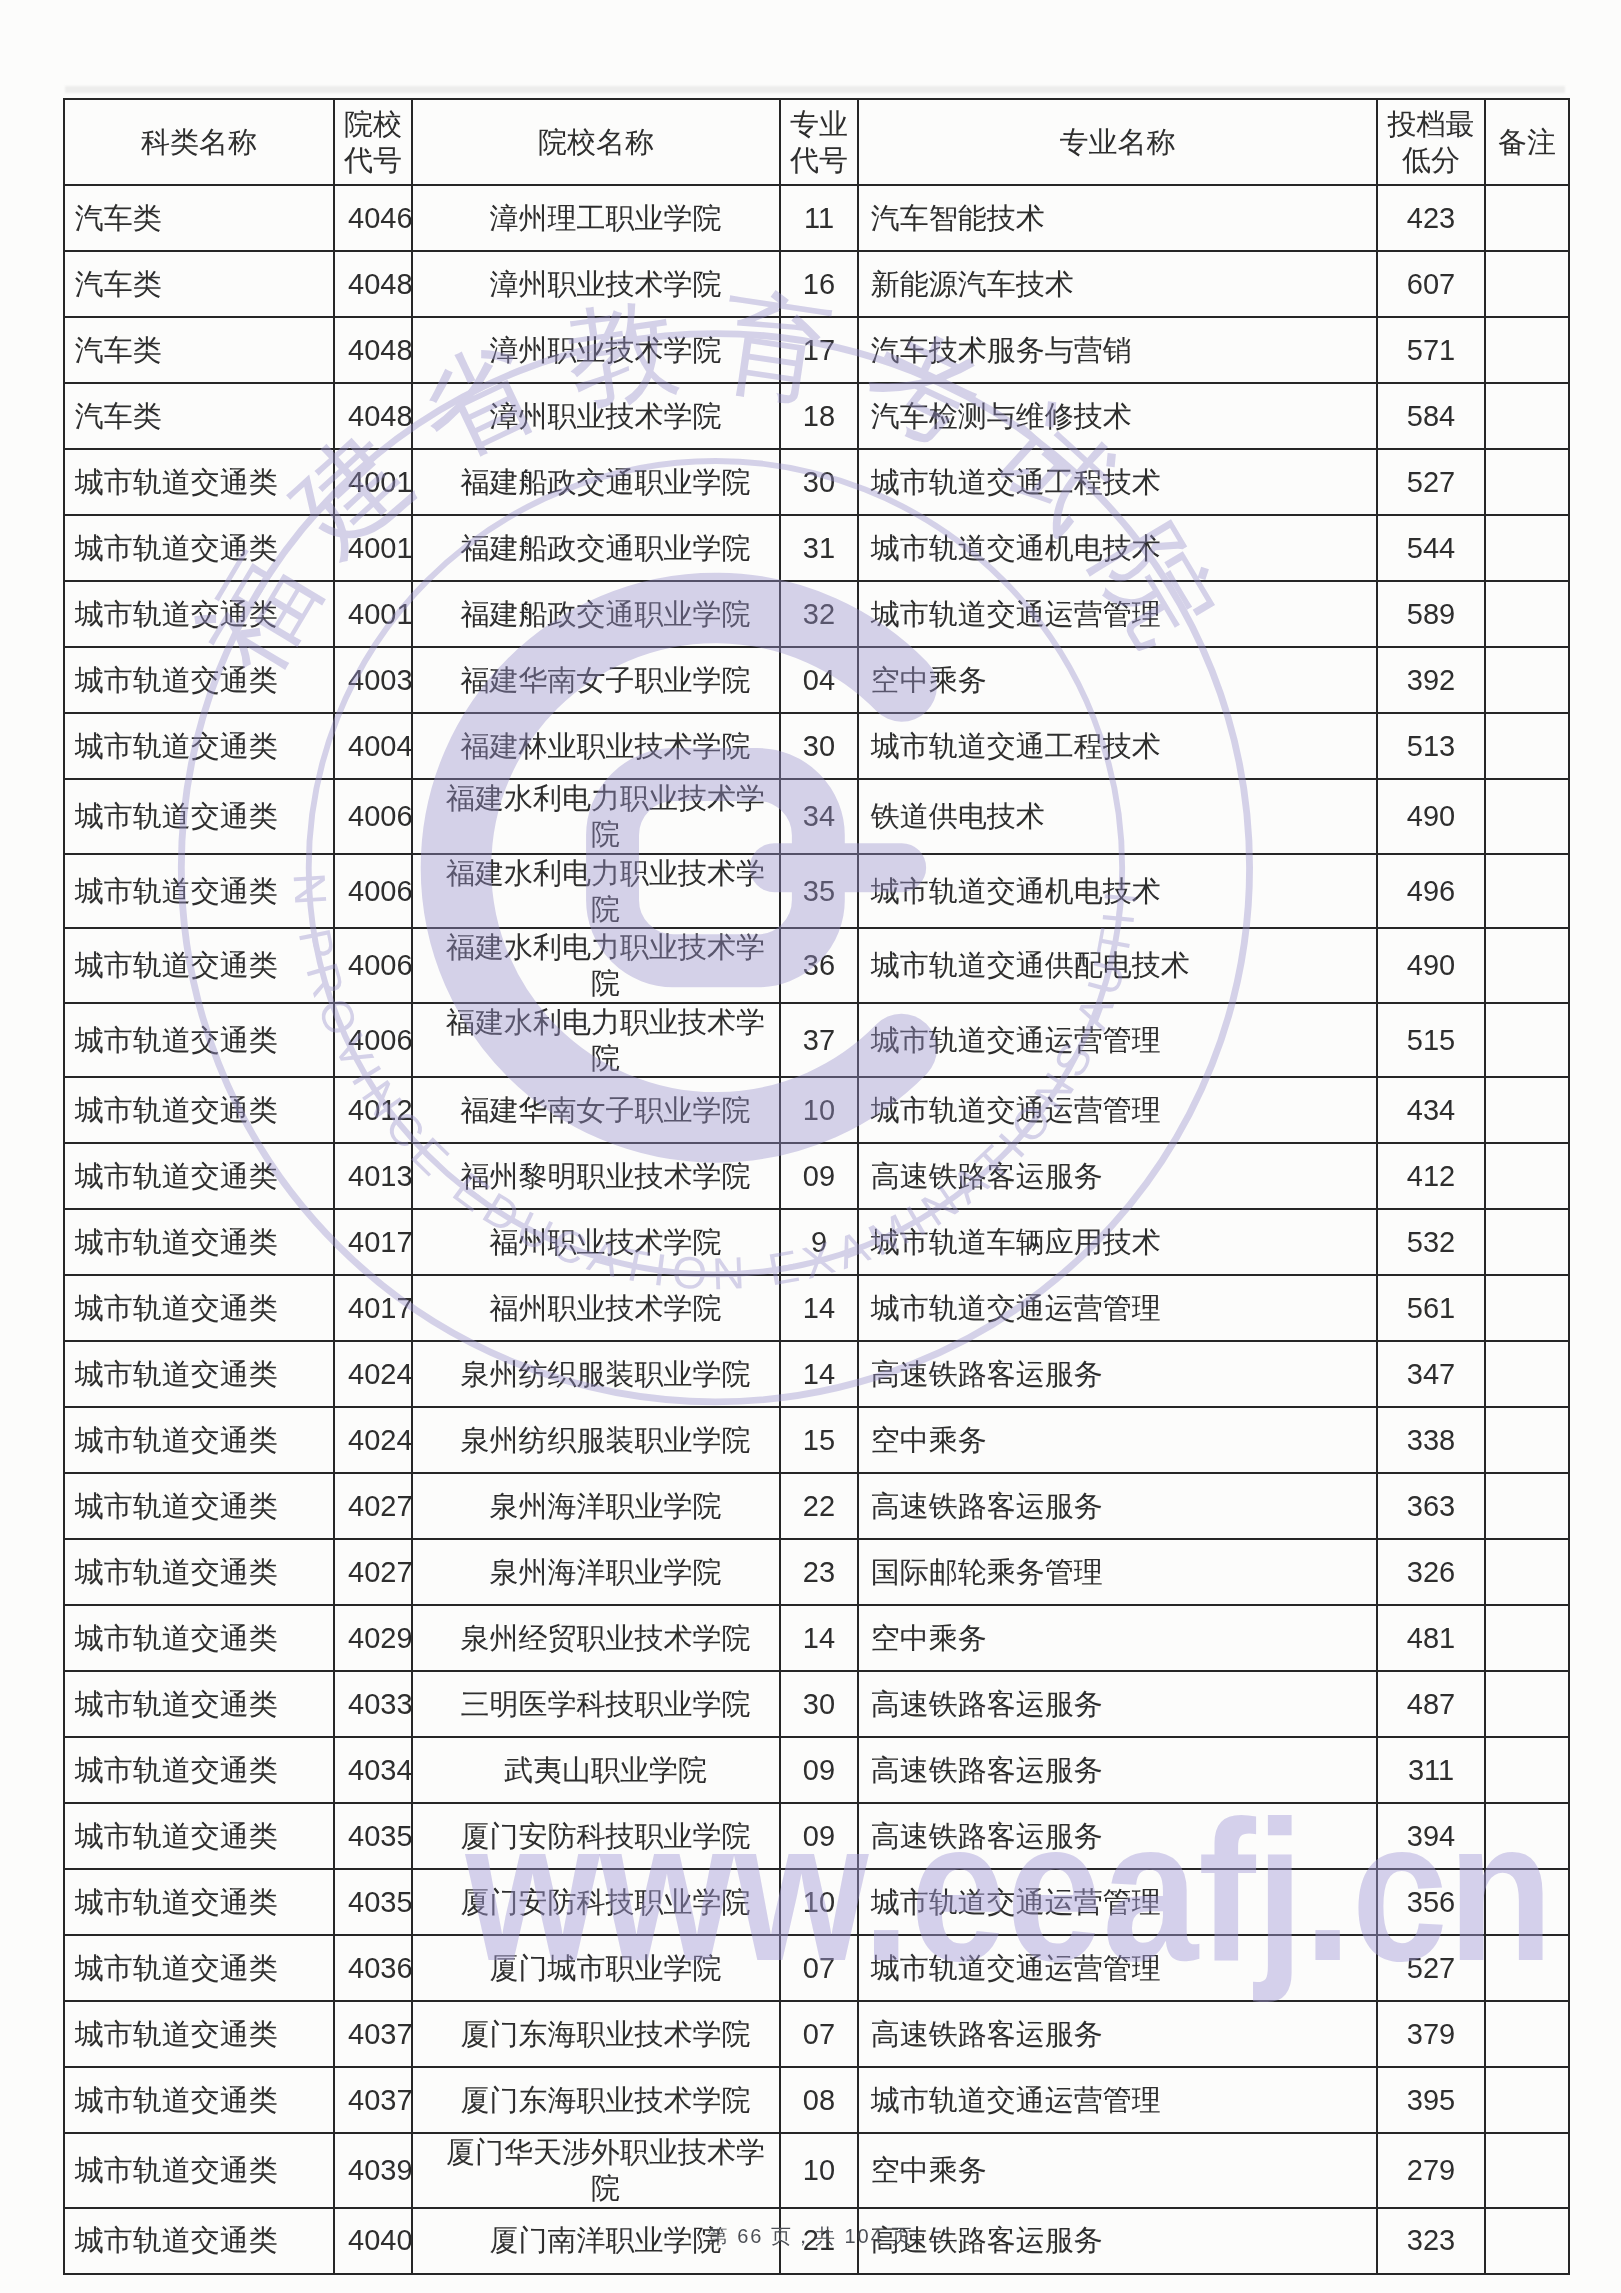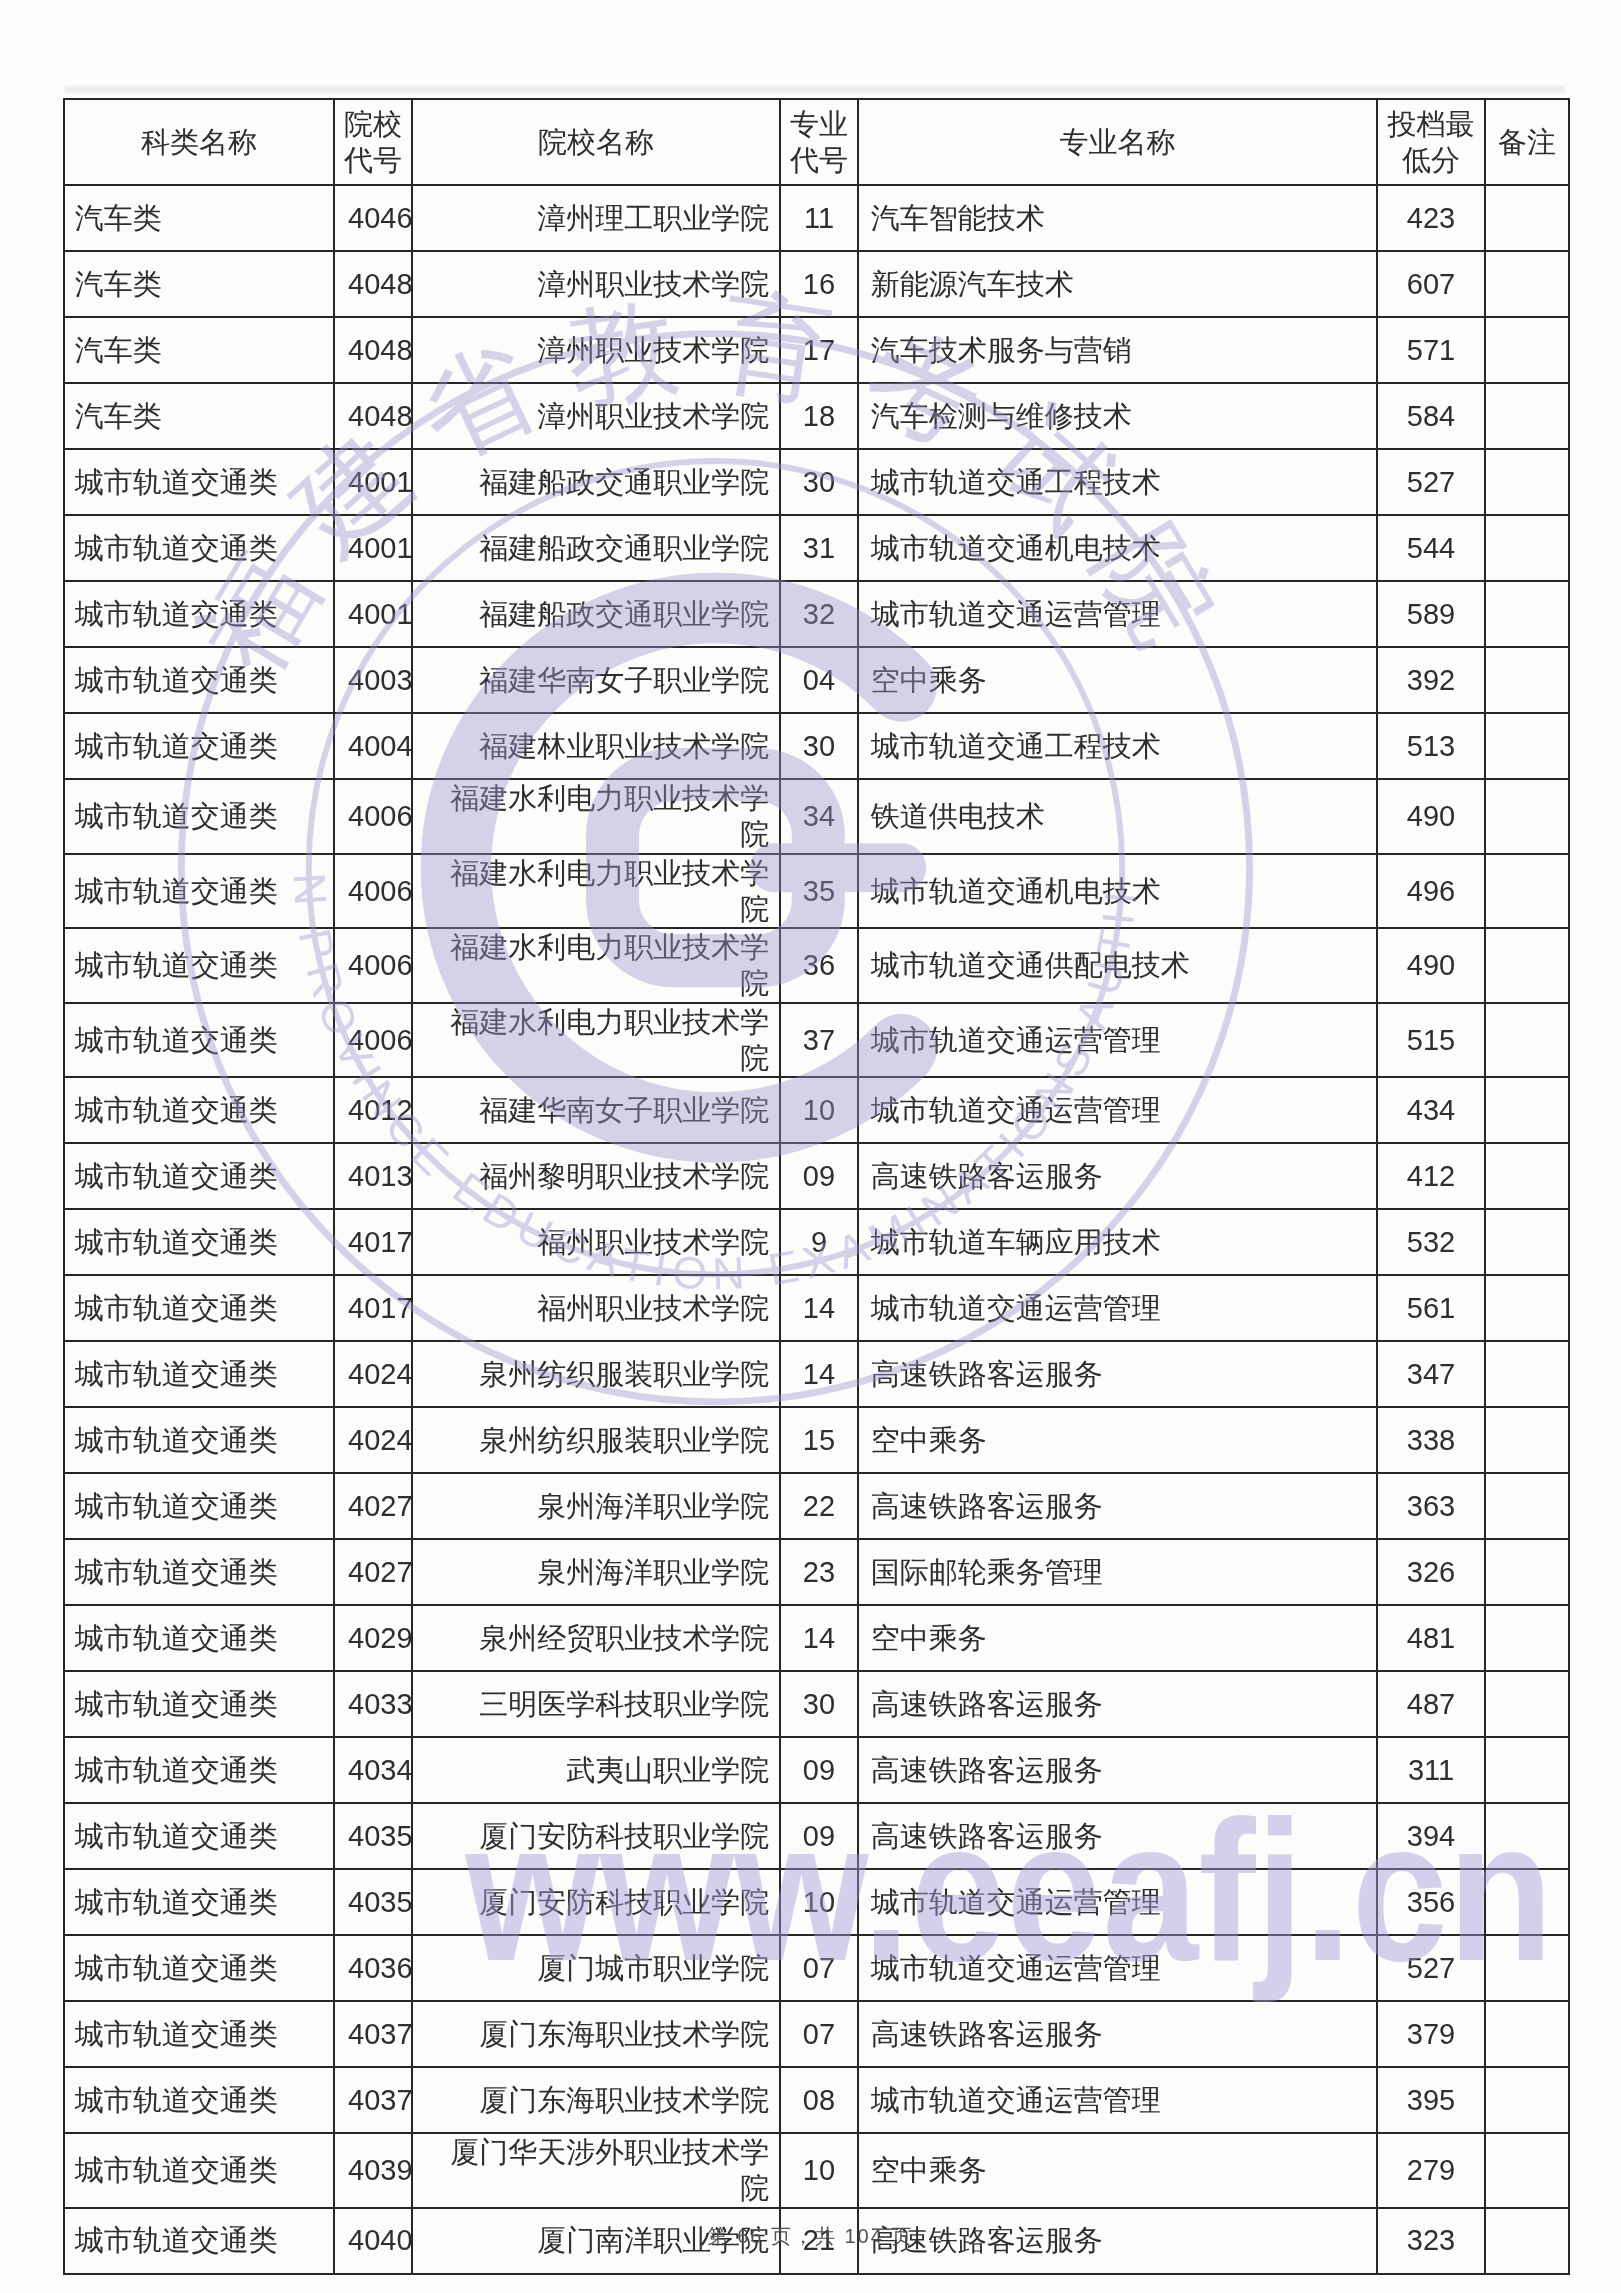--- a/index.html
+++ b/index.html
@@ -32,21 +32,21 @@
   }
   .score-table thead tr{height:86px;}
   .score-table tbody tr{height:66px;margin-left:14px;}
   .score-table th{font-weight:normal;text-align:center;padding:0 3.9px;}
   
   col.c0{width:270px;} col.c1{width:78px;} col.c2{width:368px;}
   col.c3{width:78px;} col.c4{width:519px;} col.c5{width:108px;} col.c6{width:84px;}
   
   .score-table td.c0{text-align:left;}
   .score-table td.c1{text-align:center;padding:0 13px;}
-  .score-table td.c2{text-align:right;padding-left:29px;}
+  .score-table td.c2{text-align:center;padding-left:29px;}
   .score-table td.c3{text-align:center;padding:0 18px;}
   .score-table td.c4{text-align:left;padding-left:11.8px;}
   .score-table td.c5{text-align:center;padding:0 3.9px;}
   .score-table td.c6{text-align:center;}
   
   .page-footer{
     position:absolute;
     left:0; top:2223px; width:100%;
     text-align:center;
     font-size:20px;

